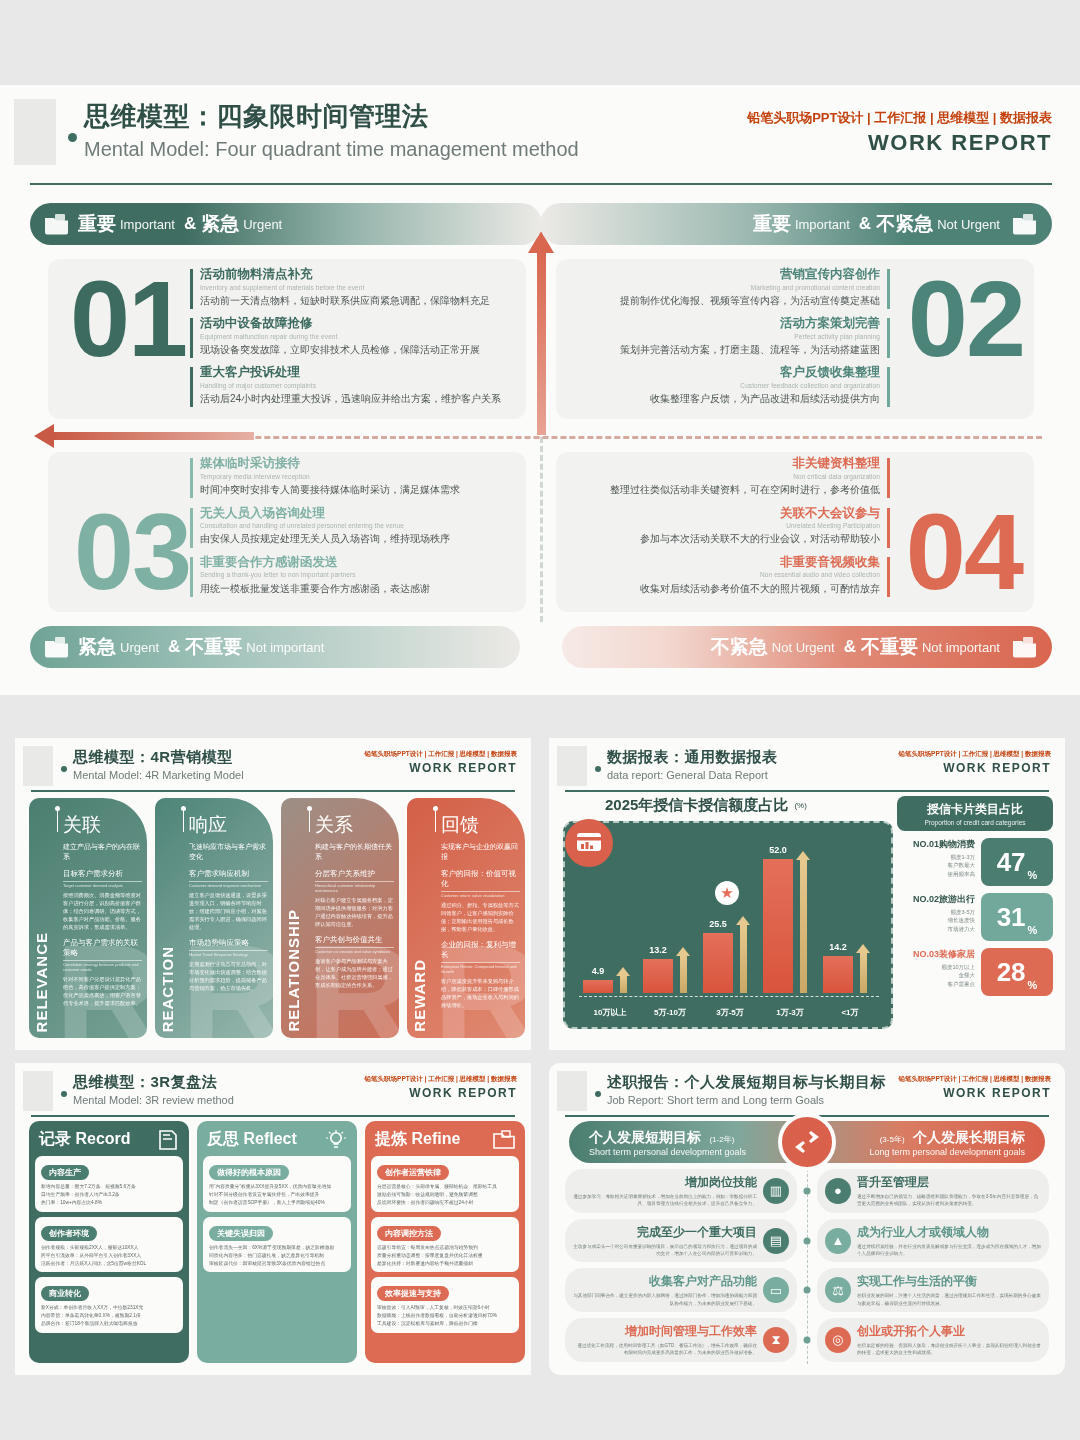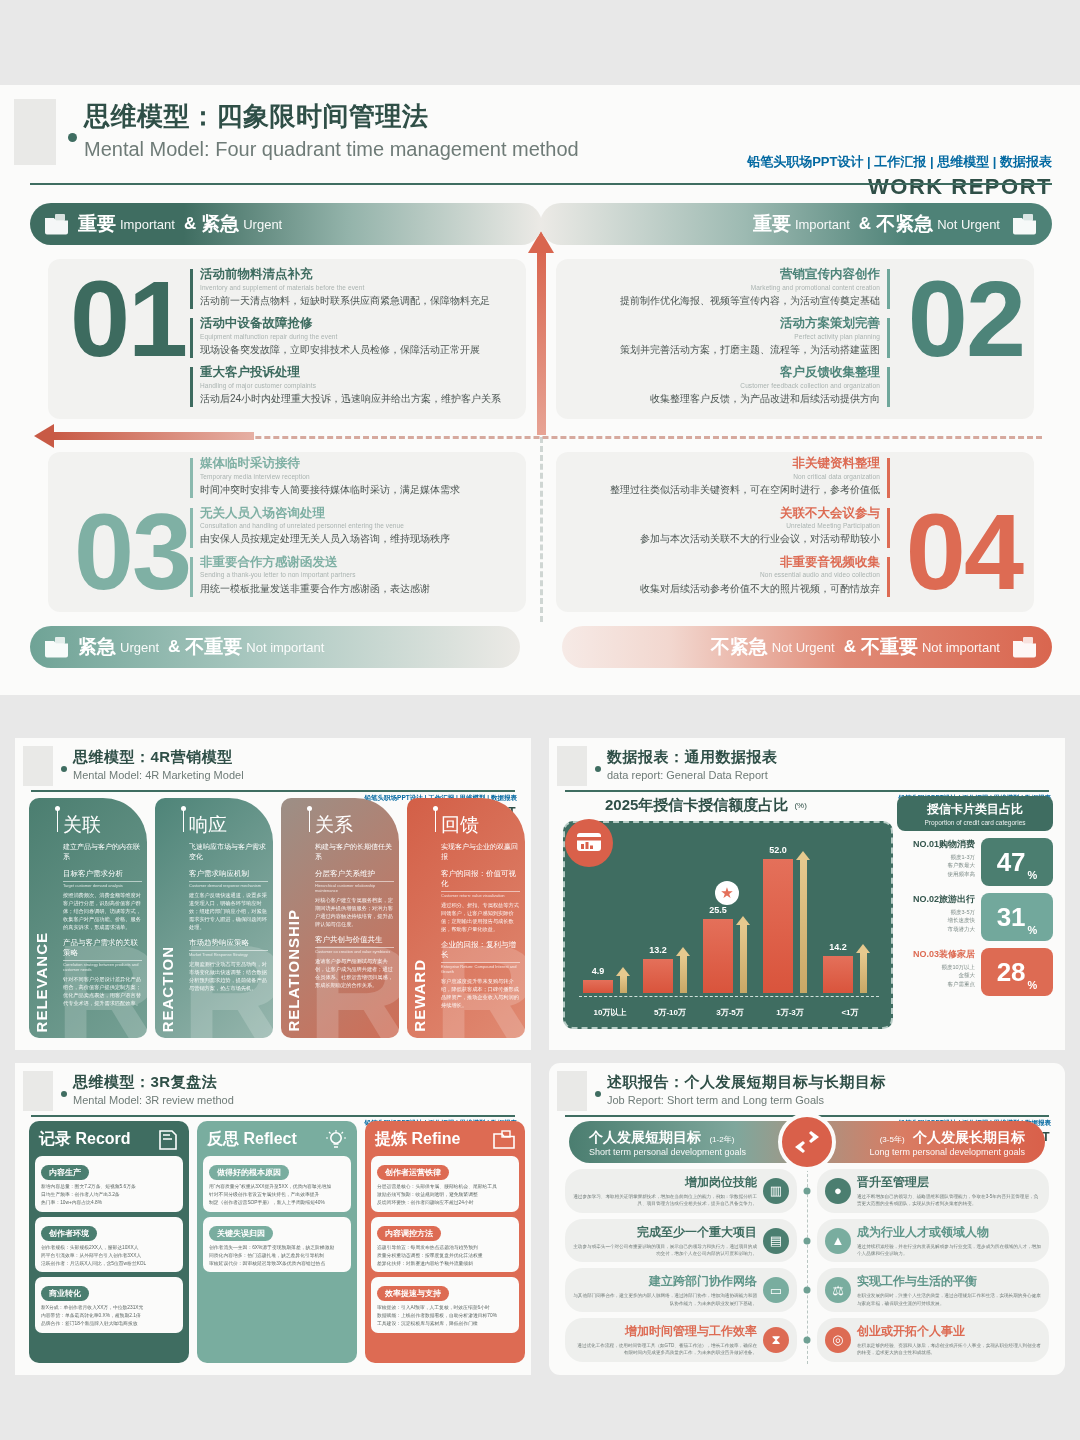--- a/index.html
+++ b/index.html
@@ -13,21 +13,21 @@
   
   .slide { background:#fbfbfa; position:relative; overflow:hidden; }
 
   .slide-head { position:relative; display:flex; align-items:flex-start; }
   .head-grey { position:absolute; left:0; top:0; background:#e9e9e7; }
   .head-dot { border-radius:50%; background:#3f6d61; position:absolute; }
   .head-titles { position:relative; }
   .head-cn { color:#2f4f47; font-weight:bold; letter-spacing:.5px; }
   .head-en { color:#6e7b77; }
   .head-right { margin-left:auto; text-align:right; position:relative; }
-  .head-right-cn { color:#0369a1; font-weight:bold;margin-top:44px; }
+  .head-right-cn { color:#c2410c; font-weight:bold; }
   .head-right-en { color:#2f4f47; font-weight:bold; letter-spacing:1.5px; }
   .head-rule { background:#3f6d61; }
 
   
   #slide1 { position:absolute; left:0; top:85px; width:1080px; height:610px; }
   #slide1 .head-grey { width:42px; height:66px; left:14px; top:14px; }
   #slide1 .head-dot { width:9px; height:9px; left:68px; top:48px; }
   #slide1 .head-titles { margin-left:84px; margin-top:14px; }
   #slide1 .head-cn { font-size:26px; }
   #slide1 .head-en { font-size:20px; margin-top:4px; }
@@ -523,21 +523,21 @@
           <div class="bargrp">
             <div class="bar-main" style="height:34.137931034482754px">
               <span class="bar-val">13.2</span>
             </div>
             <div class="arrow-col" style="height:46.43103448275861px">
               <div class="arrow-head"></div>
               <div class="arrow-stem" style="height:37.43103448275861px"></div>
             </div>
           </div>
           <div class="bargrp">
-            <div class="bar-main" style="height:74px">
+            <div class="bar-main" style="height:60px">
               <span class="bar-val">25.5</span>
             </div>
             <div class="arrow-col" style="height:76.65086206896552px">
               <div class="arrow-head"></div>
               <div class="arrow-stem" style="height:67.65086206896552px"></div>
             </div>
             <div class="star-bub" style="left: 12px; bottom: 87.9483px;">★</div>
           </div>
           <div class="bargrp">
             <div class="bar-main" style="height:134.48275862068965px">
@@ -780,21 +780,21 @@
           <div class="jr-t t-m">成为行业人才或领域人物</div>
           <div class="jr-d">通过持续积累经验，并在行业内发表见解或参与行业交流，逐步成为所在领域的人才，增加个人品牌和行业影响力。</div>
         </div>
       </div>
     </div>
 
     <div class="jr-row">
       <div class="jr-node"></div>
       <div class="jr-cell l">
         <div class="jr-txt">
-          <div class="jr-t t-m">建立跨部门协作网络</div>
+          <div class="jr-t t-m">收集客户对产品功能</div>
           <div class="jr-d">与其他部门同事合作，建立更多的内部人脉网络，通过跨部门协作，增加沟通协调能力和团队协作能力，为未来的职业发展打下基础。</div>
         </div>
         <div class="jr-ic ic-m">▭</div>
       </div>
       <div class="jr-cell r">
         <div class="jr-ic ic-m">⚖</div>
         <div class="jr-txt">
           <div class="jr-t t-m">实现工作与生活的平衡</div>
           <div class="jr-d">在职业发展的同时，注重个人生活的质量，通过合理规划工作和生活，实现长期的身心健康与家庭幸福，确保职业生涯的可持续发展。</div>
         </div>

